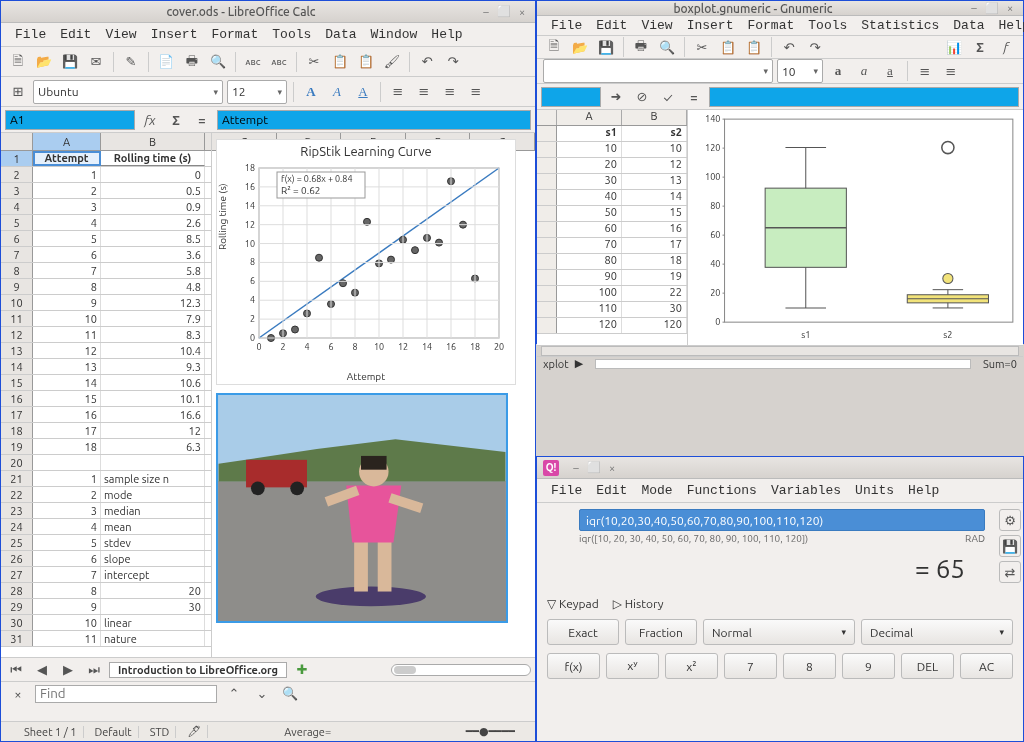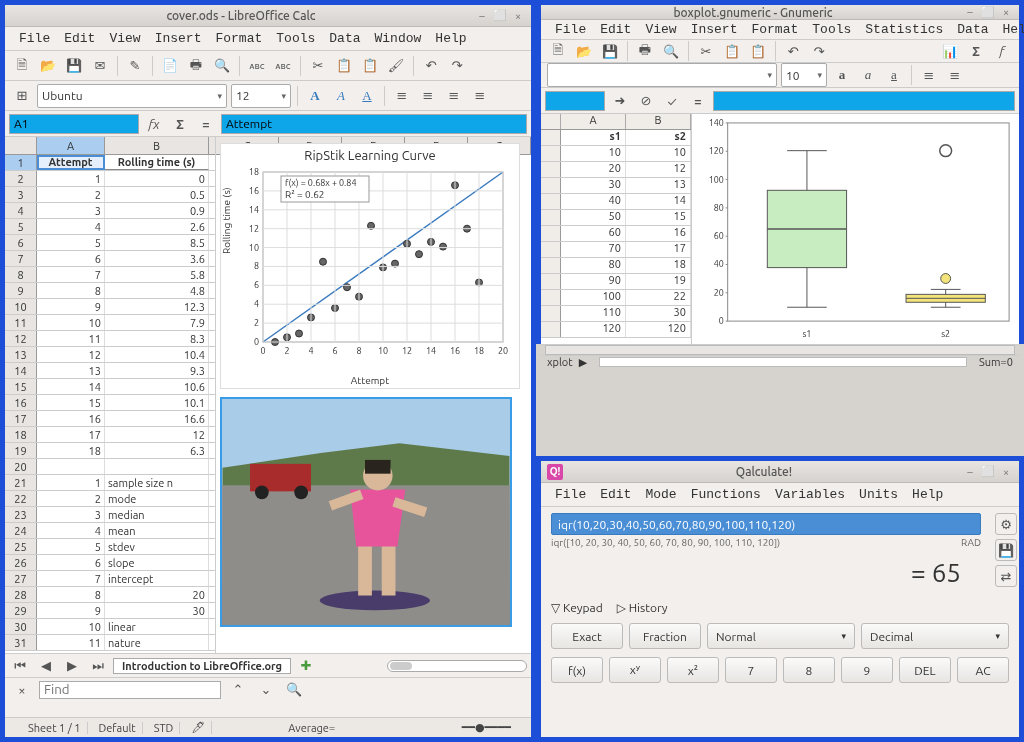--- a/index.html
+++ b/index.html
@@ -1,17 +1,17 @@
 <!DOCTYPE html>
 <html><head>
 <meta charset="utf-8">
 <style>
 * { box-sizing: border-box; margin: 0; padding: 0; font-family: "Ubuntu", "DejaVu Sans", sans-serif; }
 body { width: 1024px; height: 742px; background: #d6d2ce; overflow: hidden; font-size: 11px; color: #333; }
-.win { background: #f2efed; border: 5px solid #1d4ed8; display: flex; flex-direction: column; }
+.win { background: #f2efed; border: 1px solid #1d4ed8; display: flex; flex-direction: column; }
 .titlebar { height: 22px; background: linear-gradient(#e8e5e2,#d6d2ce); display: flex; align-items: center; padding: 0 6px; font-size: 12px; color: #555; border-bottom: 1px solid #bbb; }
 .titlebar .title { flex: 1; text-align: center; font-weight: 500; }
 .titlebar .winbtn { width: 14px; height: 14px; margin-left: 4px; color: #777; display: inline-flex; align-items: center; justify-content: center; font-size: 11px; cursor: pointer;}
 .menubar { height: 24px; display: flex; align-items: center; gap: 2px; padding: 0 8px; font-size: 13px; color: #333; border-bottom: 1px solid #ccc; }
 .menubar .mitem { padding: 2px 6px; border-radius: 3px; cursor: pointer; font-family: Liberation Mono, monospace; }
 .toolbar { height: 30px; display: flex; align-items: center; gap: 4px; padding: 0 6px; border-bottom: 1px solid #ccc; }
 .tbtn { width: 22px; height: 22px; display: inline-flex; align-items: center; justify-content: center; border-radius: 3px; color: #555; font-size: 13px; cursor:pointer;}
 .sep { width: 1px; height: 20px; background: #ccc; margin: 0 2px; }
 .dropdown { height: 24px; background: #fff; border: 1px solid #aaa; border-radius: 2px; display: flex; align-items: center; padding: 0 4px; font-size: 12px; justify-content: space-between; }
 .dropdown .arrow { margin-left: auto; font-size: 9px; color: #666; }
@@ -626,35 +626,34 @@
     <span>xplot</span>
     <span style="margin-left:6px">▶</span>
     <div style="flex:1;height:10px;margin:0 12px;border:1px solid #bbb;background:#fff"></div>
     <span>Sum=0</span>
   </div>
 </div>
 
 <div id="qalc" class="win">
   <div class="titlebar">
     <span style="width:16px;height:16px;background:#d948a8;border-radius:2px;margin-right:6px;color:#fff;display:inline-flex;align-items:center;justify-content:center;font-size:10px;font-weight:bold">Q!</span>
-    <span class="title">Qalculate!</span>
     <span class="winbtn">–</span>
     <span class="winbtn">⬜</span>
     <span class="winbtn">×</span>
   </div>
   <div class="menubar" id="qalc-menus">
       <span class="mitem">File</span>
       <span class="mitem">Edit</span>
       <span class="mitem">Mode</span>
       <span class="mitem">Functions</span>
       <span class="mitem">Variables</span>
       <span class="mitem">Units</span>
       <span class="mitem">Help</span>
     </div>
-  <div style="display:flex;">
+  <div style="display:flex;margin-left:32px;">
     <div style="flex:1">
       <div class="qalc-input">
           <span>iqr(10,20,30,40,50,60,70,80,90,100,110,120)</span>
         </div>
       <div class="qalc-echo" style="display:flex">
           <span>iqr([10, 20, 30, 40, 50, 60, 70, 80, 90, 100, 110, 120])</span>
           <span style="margin-left:auto;font-size:10px">RAD</span>
         </div>
       <div class="qalc-result">= 65</div>
     </div>

